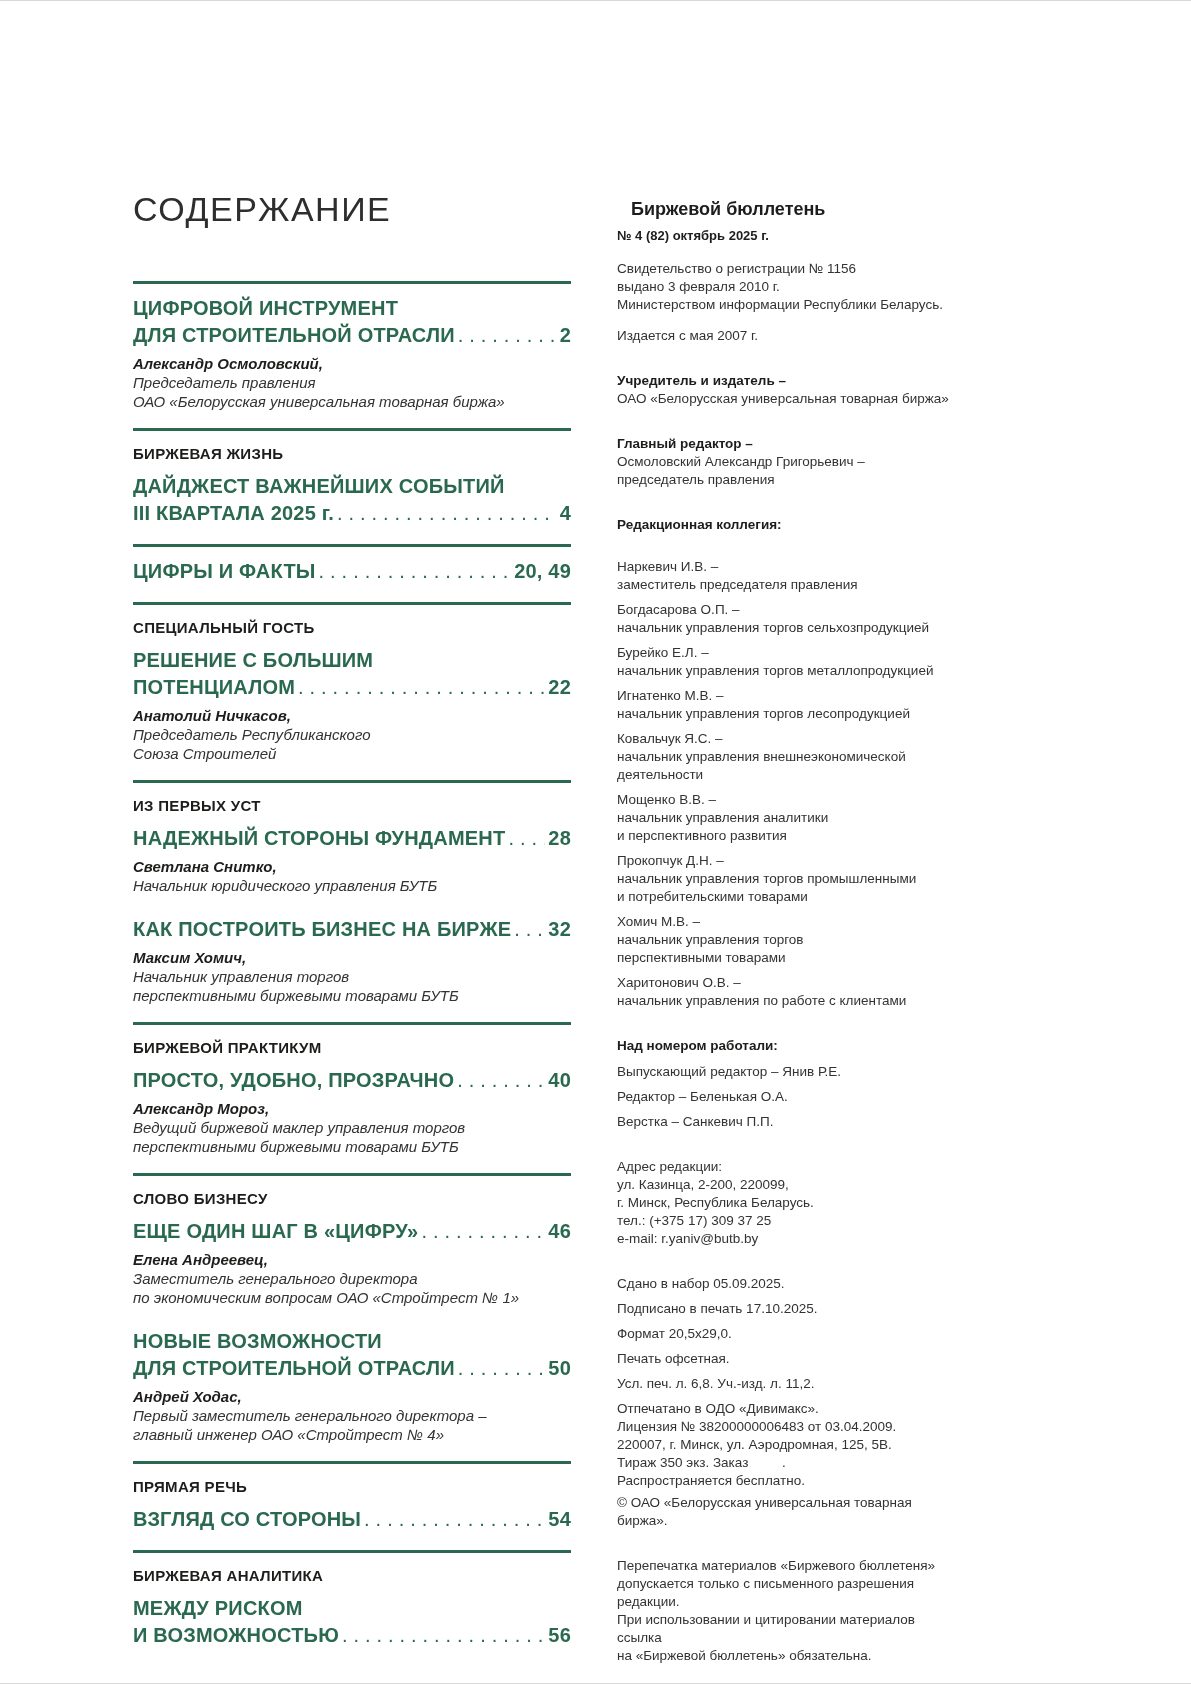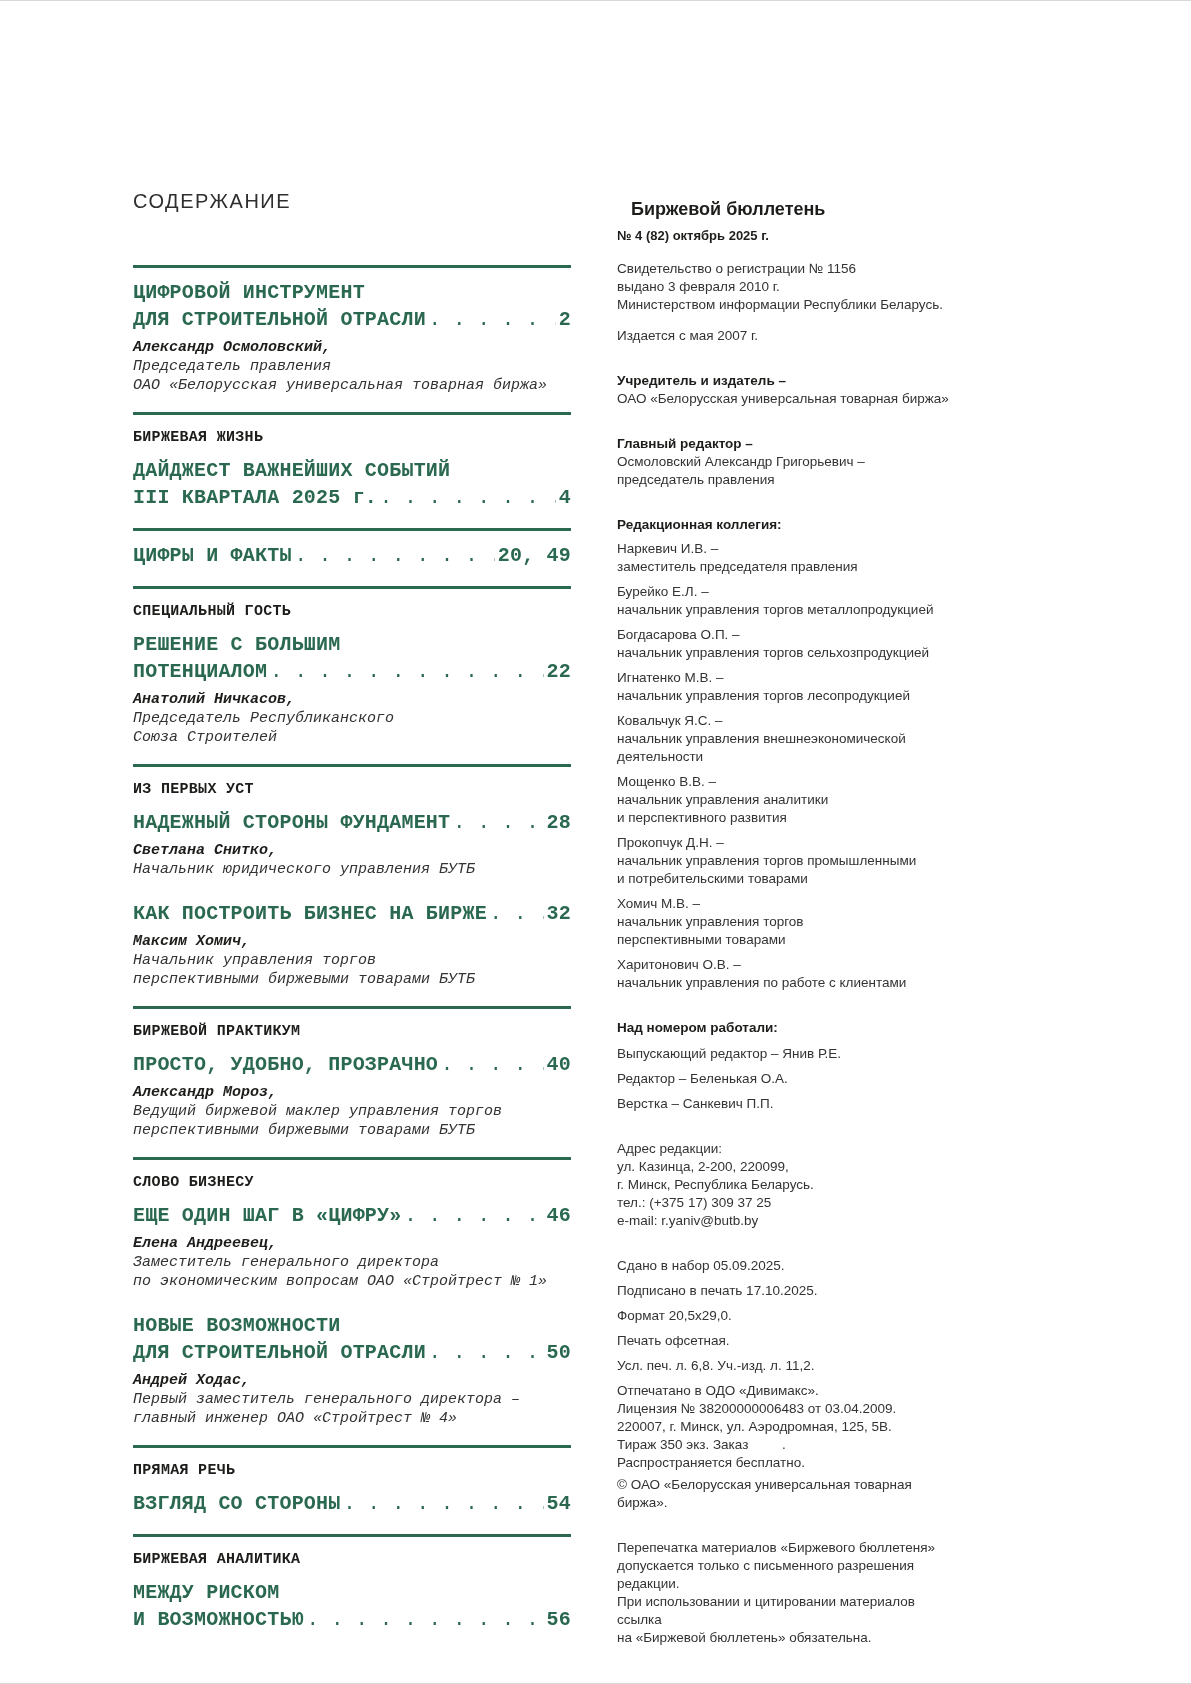--- a/index.html
+++ b/index.html
@@ -14,24 +14,24 @@
     font-family:"Liberation Sans","DejaVu Sans",sans-serif;
     color:var(--body);
   }
   .edge{position:absolute;left:0;width:1191px;height:1px;background:#d8d8d8;}
   .edge.top{top:0;}
   .edge.bottom{bottom:0;}
 
   
   .col-left{position:absolute;left:133px;top:190px;width:438px;}
   .contents-title{
-    font-size:20px;font-weight:400;letter-spacing:1.5px;color:#2e2e2e;
+    font-size:34px;font-weight:400;letter-spacing:1.5px;color:#2e2e2e;
     margin-bottom:52px;
   }
-  .toc-block{border-top:3px solid var(--green);padding:11px 0 17px;font-family:Liberation Mono, monospace;}
+  .toc-block{border-top:3px solid var(--green);padding:11px 0 17px;}
   .toc-label{
     font-size:15px;font-weight:bold;color:var(--ink);
     letter-spacing:.3px;margin:3px 0 11px;
   }
   .toc-article + .toc-article{margin-top:21px;}
   .t-pre,.t-row{
     font-size:20px;line-height:27px;font-weight:bold;color:var(--green);
     letter-spacing:.2px;
   }
   .t-row{display:flex;align-items:baseline;}
@@ -221,33 +221,33 @@
 Министерством информации Республики Беларусь.</div>
   <div class="m-par">Издается с мая 2007 г.</div>
 
   <div class="m-gap m-label">Учредитель и издатель –</div>
   <div class="m-par">ОАО «Белорусская универсальная товарная биржа»</div>
 
   <div class="m-gap m-label">Главный редактор –</div>
   <div class="m-par pre">Осмоловский Александр Григорьевич –
 председатель правления</div>
 
-  <div class="m-gap m-label" style="margin-bottom:6px;">Редакционная коллегия:</div>
+  <div class="m-gap m-label" style="margin-bottom:24px;">Редакционная коллегия:</div>
 
   <div class="board-member">
     <div>Наркевич И.В. –</div>
     <div class="pre">заместитель председателя правления</div>
   </div>
   <div class="board-member">
+    <div>Богдасарова О.П. –</div>
+    <div class="pre">начальник управления торгов сельхозпродукцией</div>
+  </div>
+  <div class="board-member">
     <div>Бурейко Е.Л. –</div>
     <div class="pre">начальник управления торгов металлопродукцией</div>
-  </div>
-  <div class="board-member">
-    <div>Богдасарова О.П. –</div>
-    <div class="pre">начальник управления торгов сельхозпродукцией</div>
   </div>
   <div class="board-member">
     <div>Игнатенко М.В. –</div>
     <div class="pre">начальник управления торгов лесопродукцией</div>
   </div>
   <div class="board-member">
     <div>Ковальчук Я.С. –</div>
     <div class="pre">начальник управления внешнеэкономической
 деятельности</div>
   </div>

